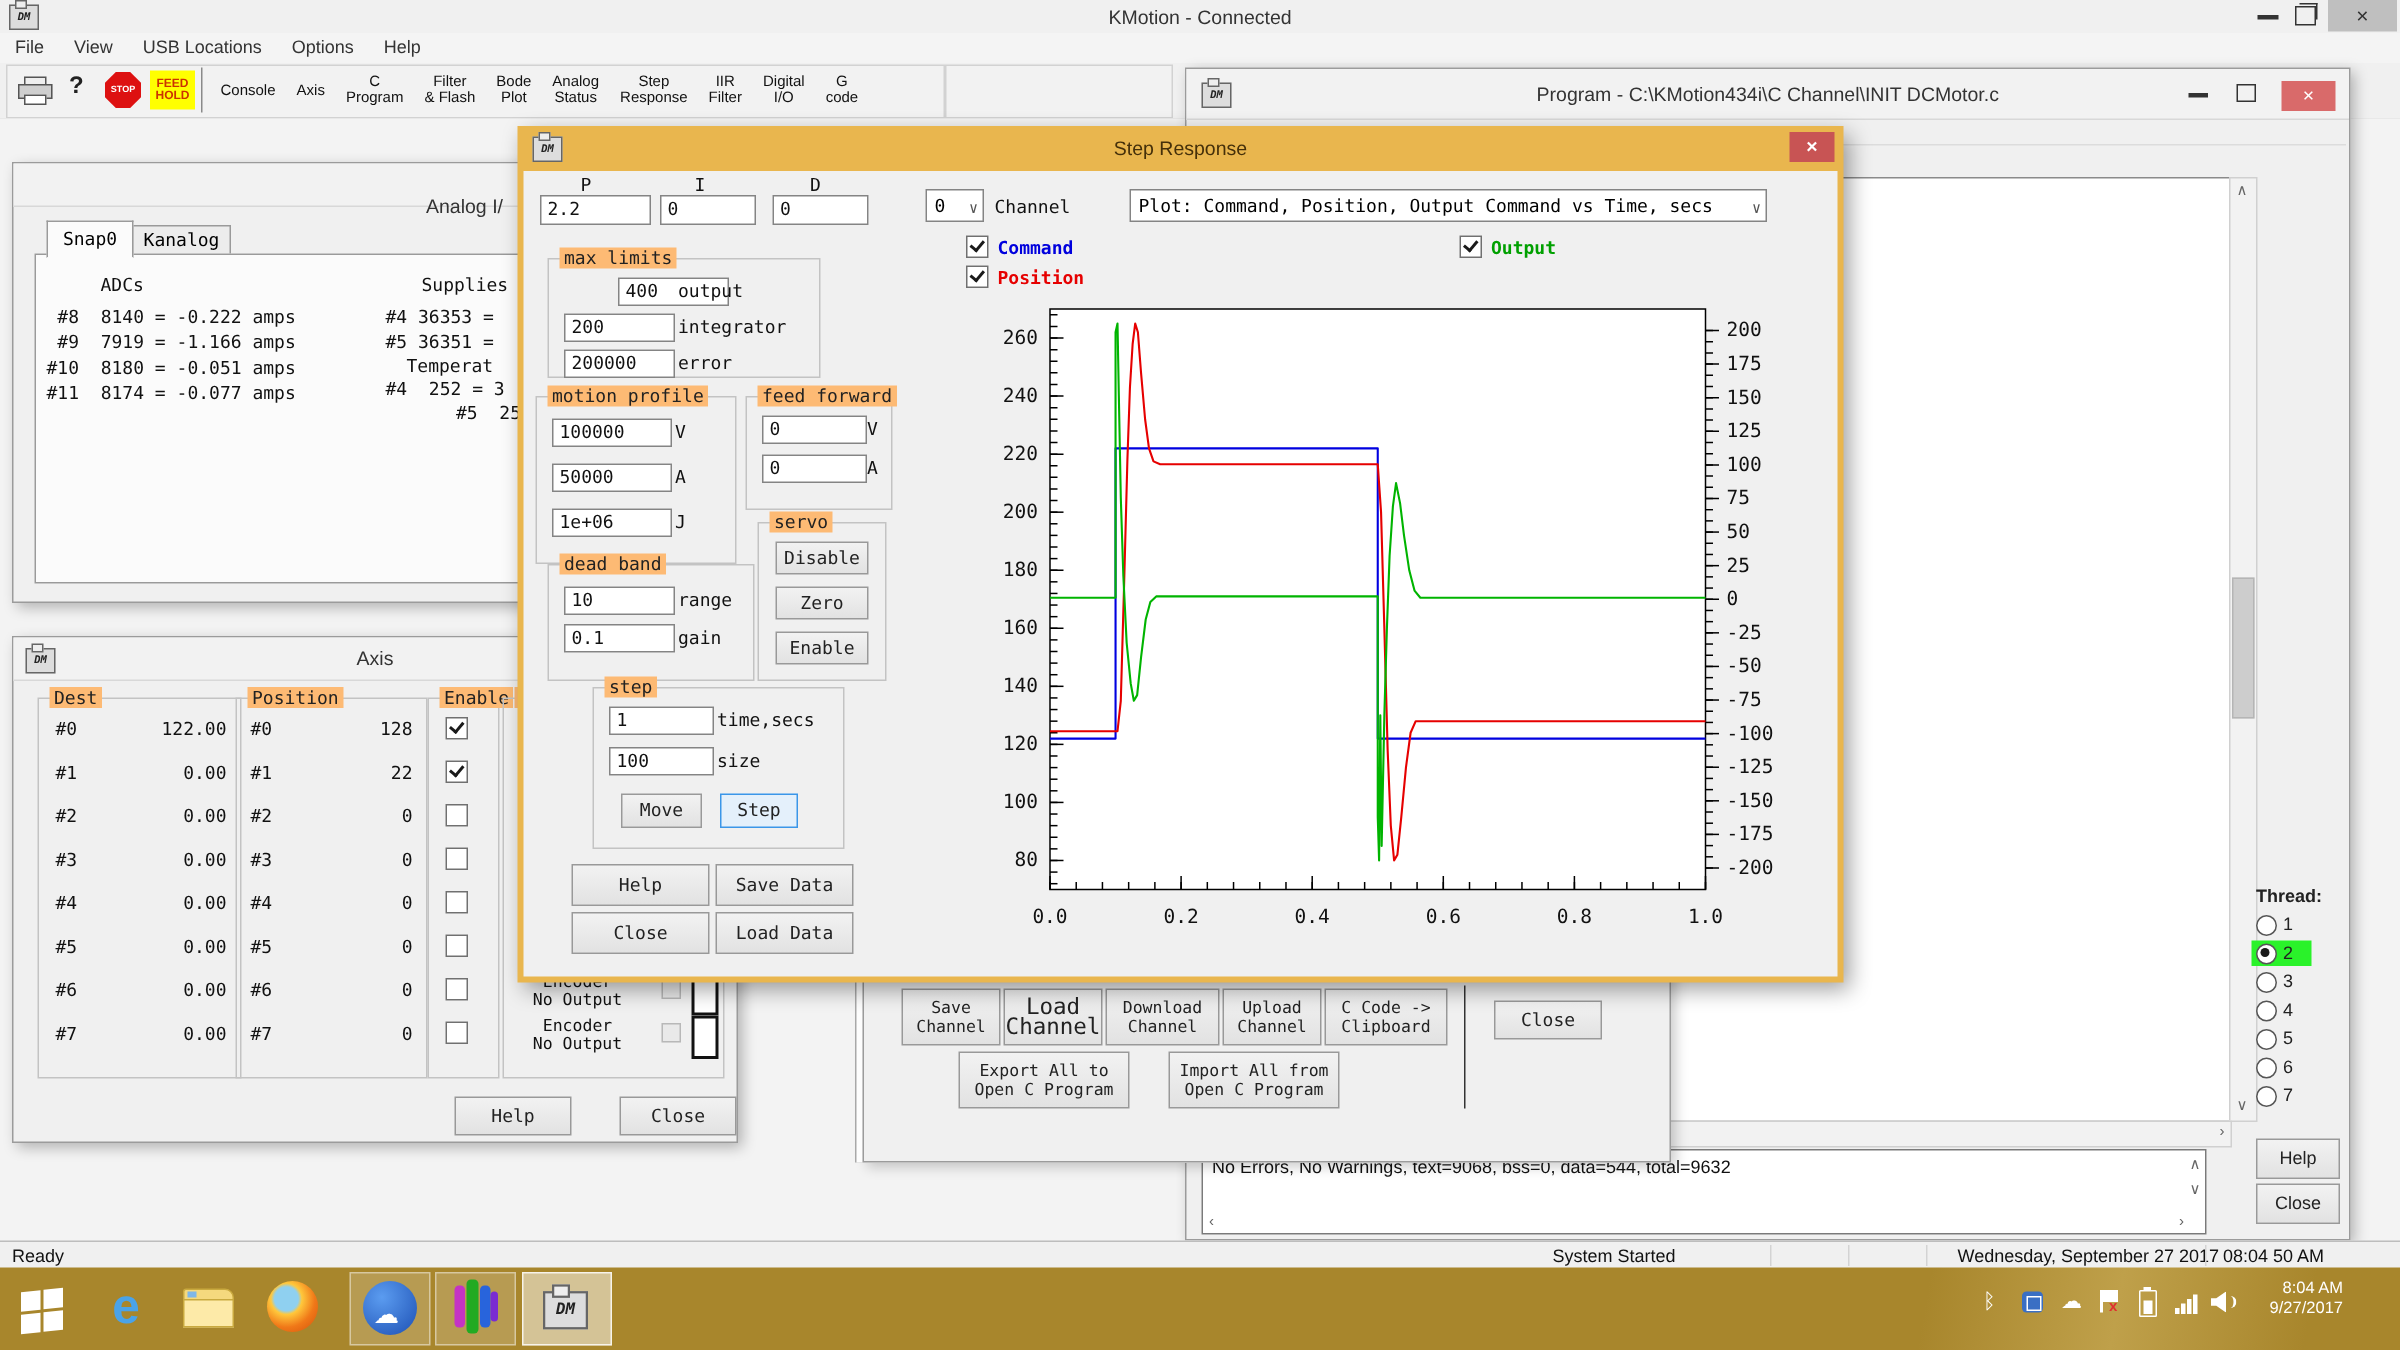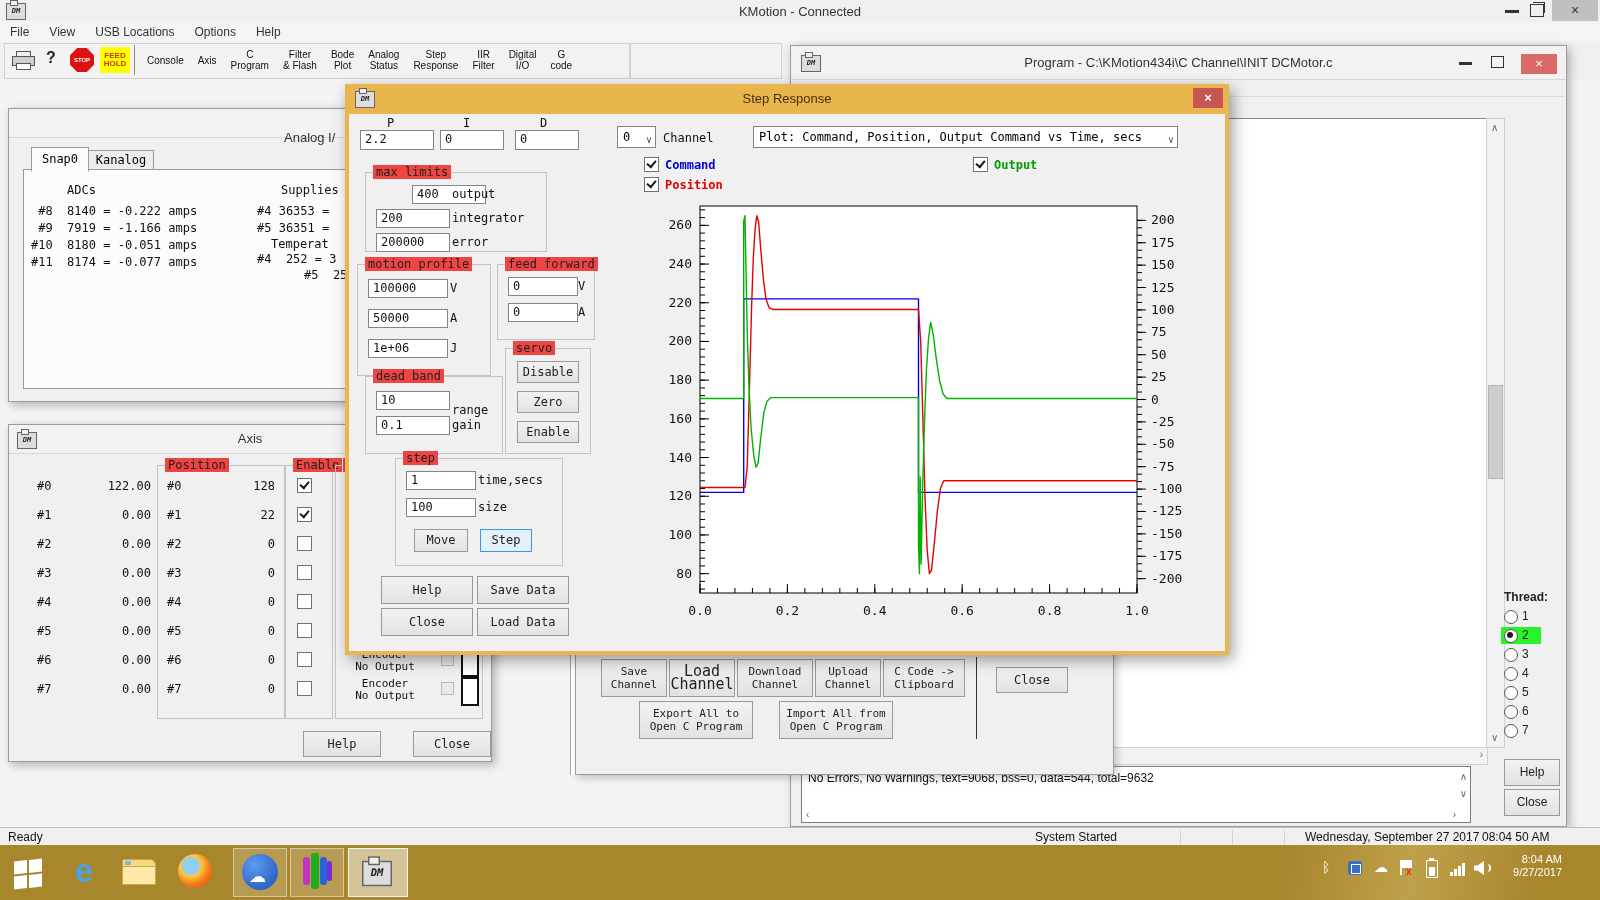--- a/index.html
+++ b/index.html
@@ -16,21 +16,21 @@
     font:bold italic 7px "DejaVu Sans Mono",monospace;color:#222;text-align:center;line-height:14px;}
   .app-icon::after{content:"";position:absolute;top:-4px;left:3px;width:6px;height:4px;border:1px solid #666;background:#eee;}
 
   
   .btn{position:absolute;background:linear-gradient(#f2f2f2,#e2e2e2);border:1px solid #999;
     font-family:"DejaVu Sans Mono",monospace;font-size:12px;color:#222;
     display:flex;flex-direction:column;align-items:center;justify-content:center;text-align:center;line-height:13px;cursor:default;}
   .field{position:absolute;background:#fff;border:1px solid #848484;font-family:"DejaVu Sans Mono",monospace;
     font-size:12px;color:#111;line-height:17px;padding:0 4px;white-space:nowrap;}
   .grp{position:absolute;border:1px solid #c3c3c3;}
-  .grp>.legend{position:absolute;top:-8px;left:7px;background:#ef4444;padding:0 3px;
+  .grp>.legend{position:absolute;top:-8px;left:7px;background:#fdba74;padding:0 3px;
     font-family:"DejaVu Sans Mono",monospace;font-size:12px;color:#222;white-space:nowrap;}
   .lbl{position:absolute;font-family:"DejaVu Sans Mono",monospace;font-size:12px;color:#111;white-space:nowrap;}
   .cb{position:absolute;width:13px;height:13px;background:#fff;border:1px solid #707070;}
   .cb.checked::after{content:"";position:absolute;left:2px;top:2px;width:7px;height:4px;
     border-left:2px solid #1a1a1a;border-bottom:2px solid #1a1a1a;transform:rotate(-50deg);}
   .cb.gray{background:#e9e9e9;border-color:#b8b8b8;}
   .radio{position:absolute;width:12px;height:12px;border:1px solid #555;border-radius:50%;background:#fff;}
   .radio.sel::after{content:"";position:absolute;left:2px;top:2px;width:6px;height:6px;border-radius:50%;background:#1a1a1a;}
   .combo{position:absolute;background:#fff;border:1px solid #848484;font-family:"DejaVu Sans Mono",monospace;
     font-size:12px;line-height:20px;padding:0 18px 0 5px;white-space:nowrap;overflow:hidden;}
@@ -202,20 +202,23 @@
         <div class="mono-row" style="left: 248px; top: 143px;">#4  252 = 3</div>
         <div class="mono-row" style="left: 248px; top: 159px; margin-left: 47px;">#5  253 = 3</div>
       </div>
   </div>
 
   <div class="win" style="left:8px;top:424px;width:482px;height:336px;z-index:10;">
     <div class="titlebar">
       <div class="app-icon" style="left:8px;top:7px;">DM</div>
       <div class="title-text">Axis</div>
     </div>
+    <div class="grp" style="left:16px;top:40px;width:134px;height:252px;">
+      <span class="legend">Dest</span>
+      </div>
     <div class="grp" style="left:148px;top:40px;width:126px;height:252px;">
       <span class="legend">Position</span>
       </div>
     <div class="grp" style="left:276px;top:40px;width:46px;height:252px;">
       <span class="legend">Enable</span>
       </div>
     <div class="grp" style="left:326px;top:40px;width:146px;height:252px;">
       <span class="legend">Mo</span>
       </div>
     <div id="axis-rows">
@@ -448,21 +451,21 @@
         </div>
       <div class="grp" style="left:156px;top:234px;width:84px;height:104px;" id="grp-servo">
         <span class="legend">servo</span>
           <div class="btn" style="left: 11px; top: 12px; width: 60px; height: 20px;">Disable</div>
           <div class="btn" style="left: 11px; top: 42px; width: 60px; height: 20px;">Zero</div>
           <div class="btn" style="left: 11px; top: 72px; width: 60px; height: 20px;">Enable</div>
         </div>
       <div class="grp" style="left:16px;top:262px;width:136px;height:76px;" id="grp-deadband">
         <span class="legend">dead band</span>
           <div class="field" style="left: 10px; top: 14px; width: 64px; height: 17px;">10</div>
-          <div class="lbl" style="left: 86px; top: 16px; margin-top: 10px;">range</div>
+          <div class="lbl" style="left: 86px; top: 16px;">range</div>
           <div class="field" style="left: 10px; top: 39px; width: 64px; height: 17px;">0.1</div>
           <div class="lbl" style="left: 86px; top: 41px;">gain</div>
         </div>
       <div class="grp" style="left:46px;top:344px;width:166px;height:106px;" id="grp-step">
         <span class="legend">step</span>
         <div class="btn" style="left:18px;top:70px;width:52px;height:21px;">Move</div>
         <div class="btn" style="left:84px;top:70px;width:50px;height:21px;border:1px solid #3b96e8;background:#e4f0fb;">Step</div>
       <div class="field" style="left: 10px; top: 12px; width: 60px; height: 17px;">1</div>
           <div class="lbl" style="left: 82px; top: 14px;">time,secs</div>
           <div class="field" style="left: 10px; top: 39px; width: 60px; height: 17px;">100</div>

